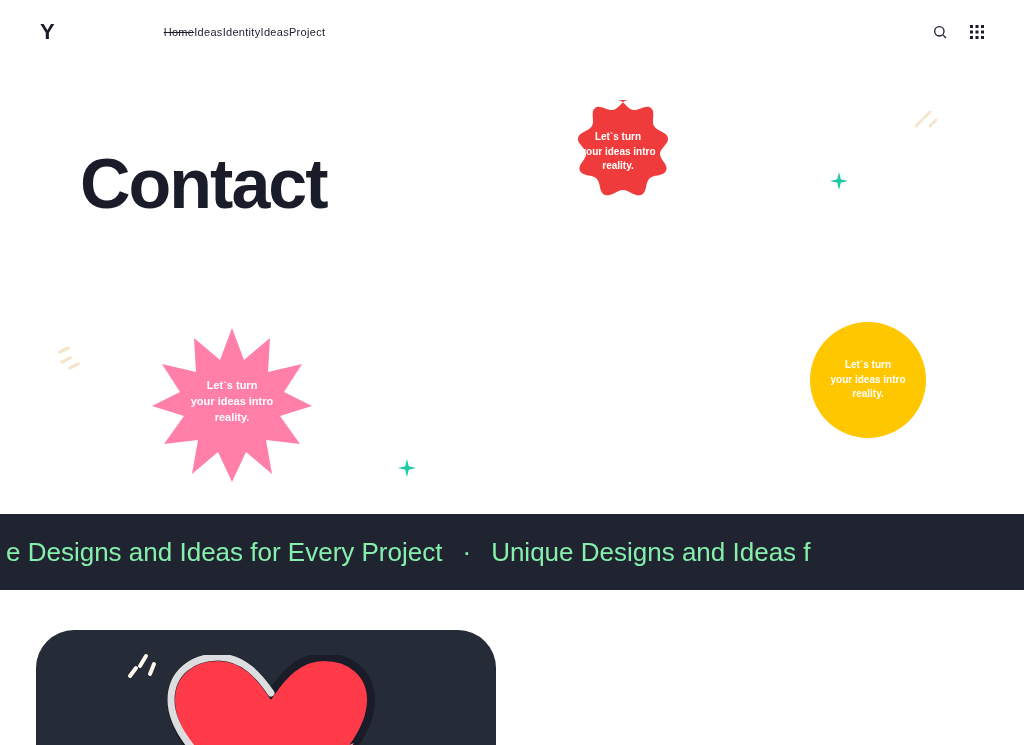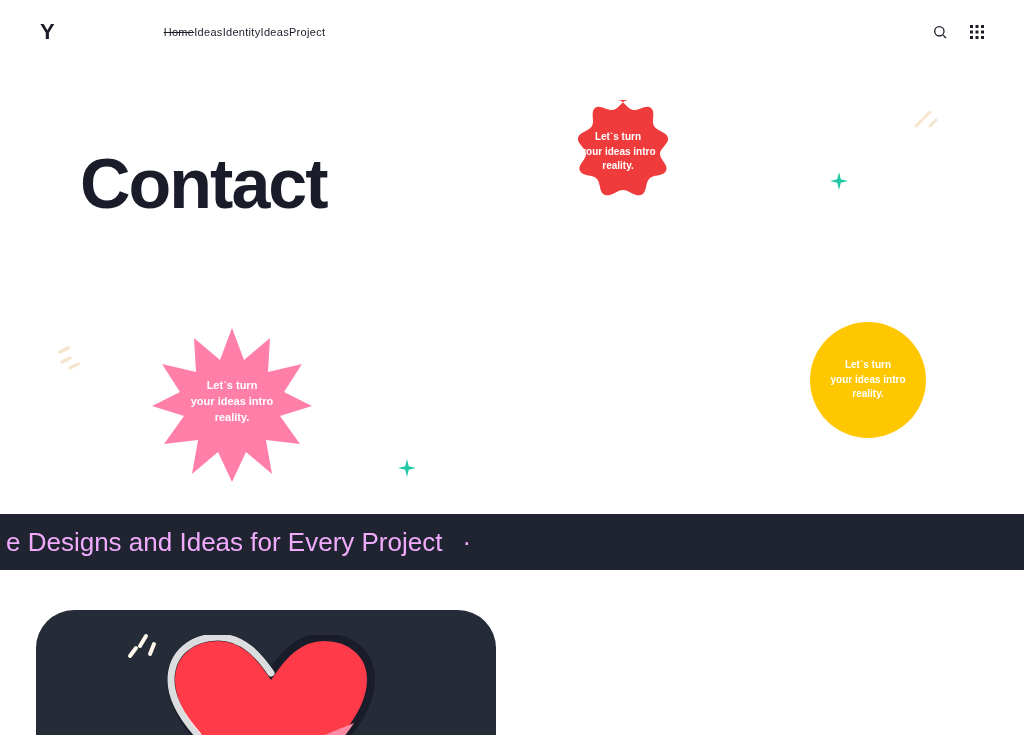--- a/index.html
+++ b/index.html
@@ -89,22 +89,22 @@
   }
   .badge-red svg, .badge-pink svg { position: absolute; inset: 0; z-index: 0; }
   .badge-text { position: relative; z-index: 1; }
   
   .sparkle { position: absolute; }
   .sparkle svg { display: block; }
   .dashes { position: absolute; }
   
   .marquee {
     background: #1f2430;
-    color: #f0abfc;
-    height: 56px;
+    color: #86efac;
+    height: 76px;
     display: flex;
     align-items: center;
     overflow: hidden;
     white-space: nowrap;
     font-size: 26px;
     font-weight: 500;
     padding-left: 0;
   }
   .marquee span { padding: 0 6px; }
   
@@ -226,20 +226,21 @@
   <h1 class="headline">
     <span>Contact</span><br>
     <br>
     <span style="display:inline-block;width:320px;"></span>
   </h1>
 </section>
 
 <div class="marquee">
   <span>e Designs and Ideas for Every Project</span>
   <span style="padding:0 14px;">·</span>
+  <span>Unique Designs and Ideas f</span>
 </div>
 
 <section class="card-section">
   <div class="card">
     <div class="dashes-card">
       <svg width="36" height="36" viewBox="0 0 36 36">
           <g stroke="#fff7ec" stroke-width="4" stroke-linecap="round">
             <line x1="6" y1="28" x2="12" y2="20"></line>
             <line x1="16" y1="18" x2="22" y2="8"></line>
             <line x1="26" y1="26" x2="30" y2="16"></line>

